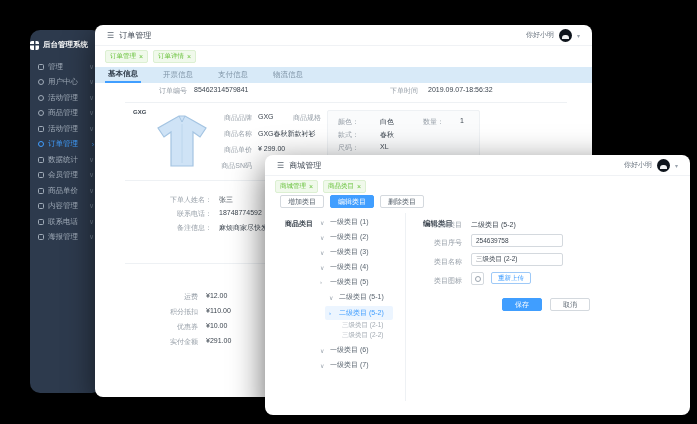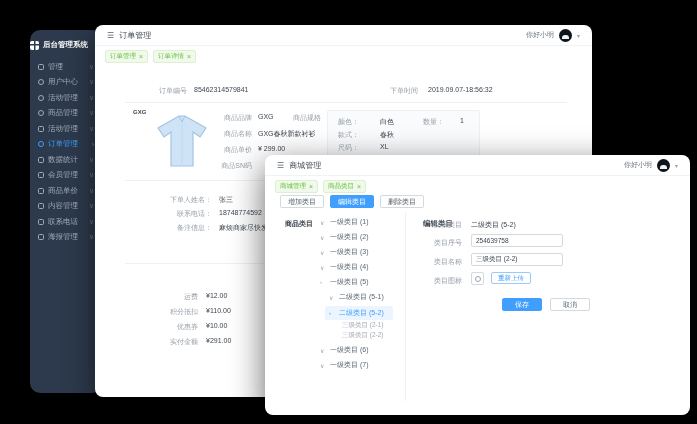--- a/index.html
+++ b/index.html
@@ -178,20 +178,26 @@
     <div class="tag-row">
       <span class="tag">
           <span>订单管理</span>
           <span class="x">×</span>
         </span>
       <span class="tag">
           <span>订单详情</span>
           <span class="x">×</span>
         </span>
     </div>
+    <div class="tabstrip">
+      <span class="tab active">基本信息</span>
+      <span class="tab">开票信息</span>
+      <span class="tab">支付信息</span>
+      <span class="tab">物流信息</span>
+    </div>
 
     <div class="win-body">
 
       <span class="abs lbl r" style="left:40px;top:61px;width:52px">订单编号</span>
       <span class="abs val" style="left:99px;top:61px">85462314579841</span>
       <span class="abs lbl" style="left:295px;top:61px">下单时间</span>
       <span class="abs val" style="left:333px;top:61px">2019.09.07-18:56:32</span>
       <div class="hline" style="left:30px;right:25px;top:77px"></div>
 
       <span class="abs shirt-brand" style="left:38px;top:84px">GXG</span>

